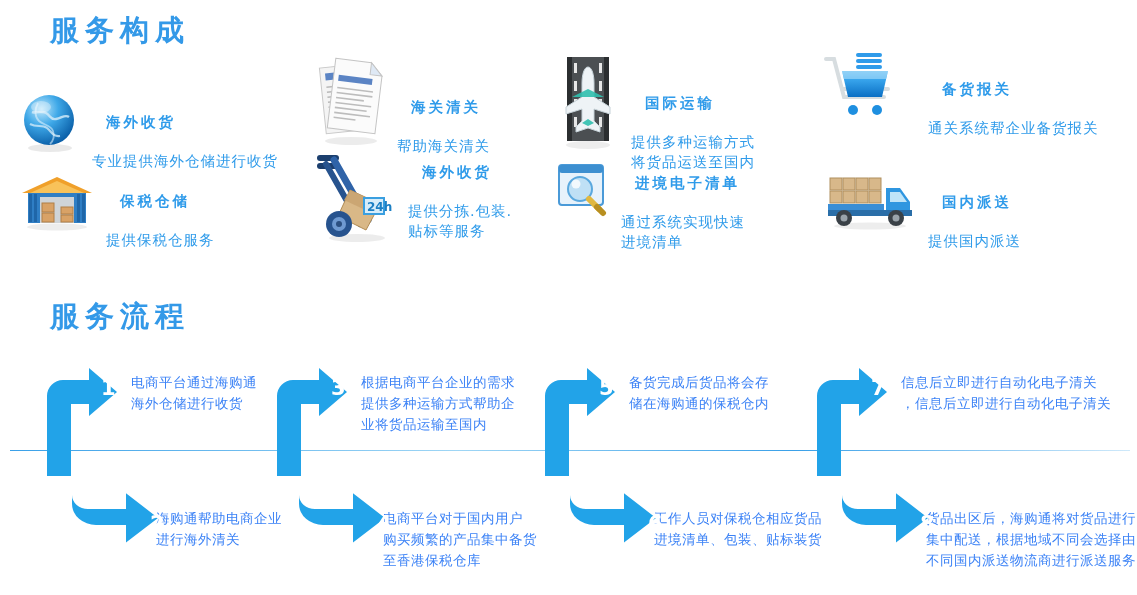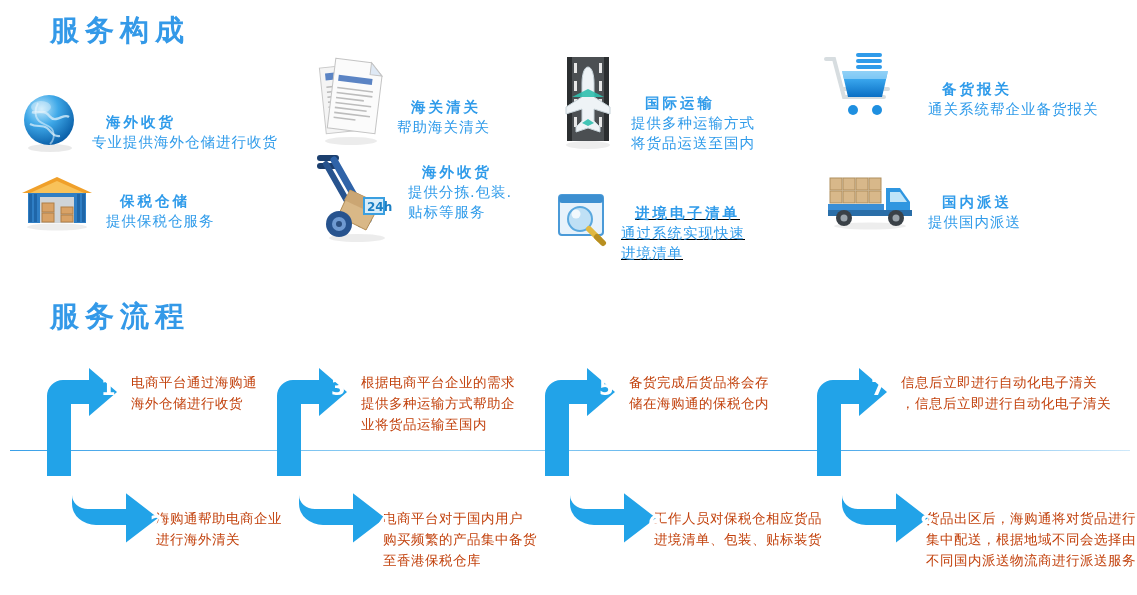--- a/index.html
+++ b/index.html
@@ -53,21 +53,21 @@
     white-space: nowrap;
     font-family: "DejaVu Sans", "Liberation Sans", sans-serif;
   }
   .svc-name {
     display: block;
     letter-spacing: 3px;
     padding-left: 14px;
     font-weight: 600;
     color: #2f9bea;
   }
-  .svc-desc { display: block; letter-spacing: 1px; }
+  .svc-desc { display: block; letter-spacing: 1px; margin-top: 19px; }
   .svc-desc-2 { display:block; letter-spacing: 1px; }
   .svc.three-line .svc-text { padding-top: 10px; }
 
   
   .icon-svg { display:block; width:100%; height:100%; }
 
   
   #flow {
     position: absolute;
     left: 0; top: 340px;
@@ -93,21 +93,21 @@
     position: absolute;
     color: #ffffff;
     font-size: 21px;
     font-weight: 600;
     font-family: "DejaVu Sans", "Liberation Sans", sans-serif;
     z-index: 3;
   }
   .step-text {
     position: absolute;
     left: 96px;
-    color: #c2410c;
+    color: #3b82f6;
     font-size: 13.5px;
     line-height: 21px;
     letter-spacing: 0.5px;
     white-space: nowrap;
     font-family: "DejaVu Sans", "Liberation Sans", sans-serif;
   }
   .step-text span { display: block; }
 
   
   .step.up   .step-num  { left: 66px; top: 8px; }
@@ -294,21 +294,21 @@
         <circle cx="27" cy="74" r="3" fill="#2b4f80"></circle>
       </svg>
     </div>
     <div class="svc-text" style="padding-top:12px;">
       <span class="svc-name">海外收货</span>
       <span class="svc-desc">提供分拣.包装.</span>
       <span class="svc-desc-2">贴标等服务</span>
     </div>
   </div>
 
-  <div class="svc three-line" style="left:555px; top:146px;text-decoration:underline;">
+  <div class="svc three-line" style="left:555px; top:116px;">
     <div class="svc-icon" style="width:56px;flex:0 0 56px;height:56px;">
       <svg class="icon-svg" viewBox="0 0 56 56">
         <rect x="4" y="4" width="44" height="40" rx="3" fill="#e7f2fb" stroke="#4a9ad8" stroke-width="2"></rect>
         <rect x="4" y="4" width="44" height="8" rx="3" fill="#3d8fd0"></rect>
         <circle cx="25" cy="28" r="12" fill="#bfe0f5" stroke="#5aa8de" stroke-width="2"></circle>
         <circle cx="21" cy="23" r="4.5" fill="#ffffff" opacity=".8"></circle>
         <path d="M34 38l10 10" stroke="#e0b840" stroke-width="6" stroke-linecap="round"></path>
         <path d="M42 46l6 6" stroke="#b88f20" stroke-width="6" stroke-linecap="round"></path>
       </svg>
     </div>

